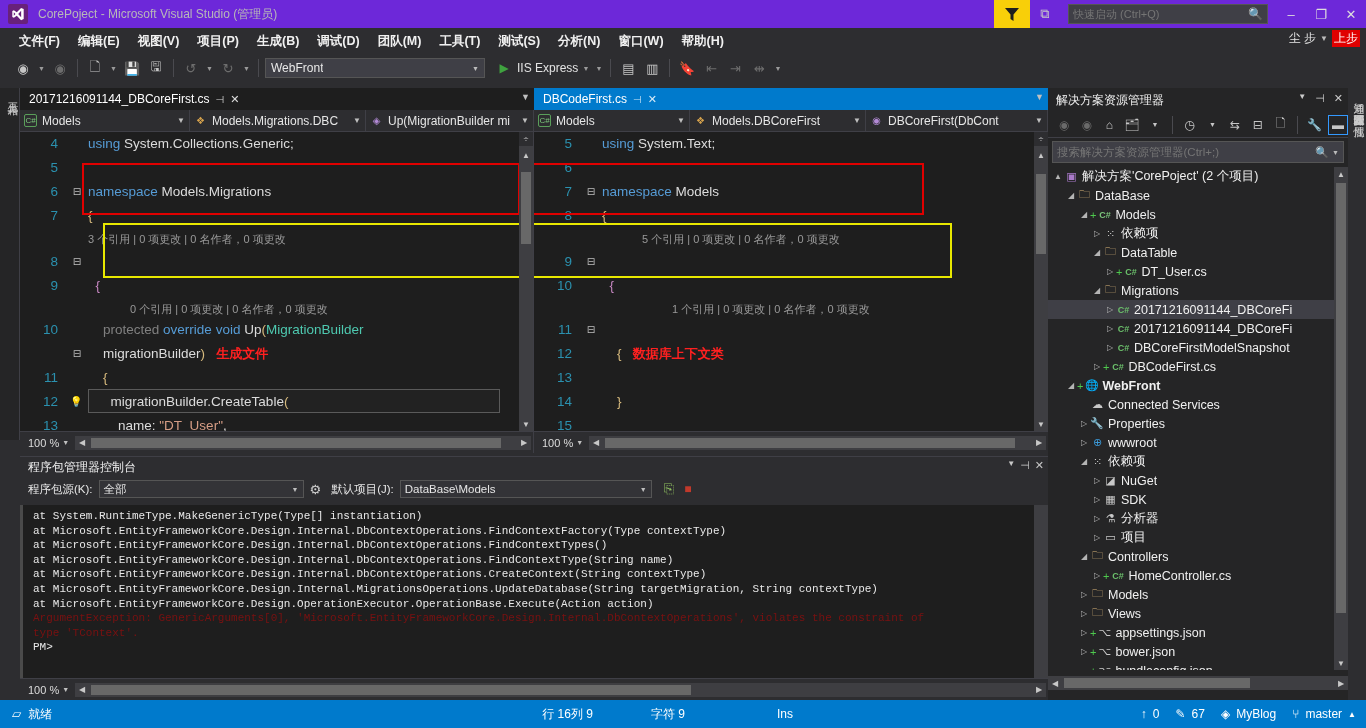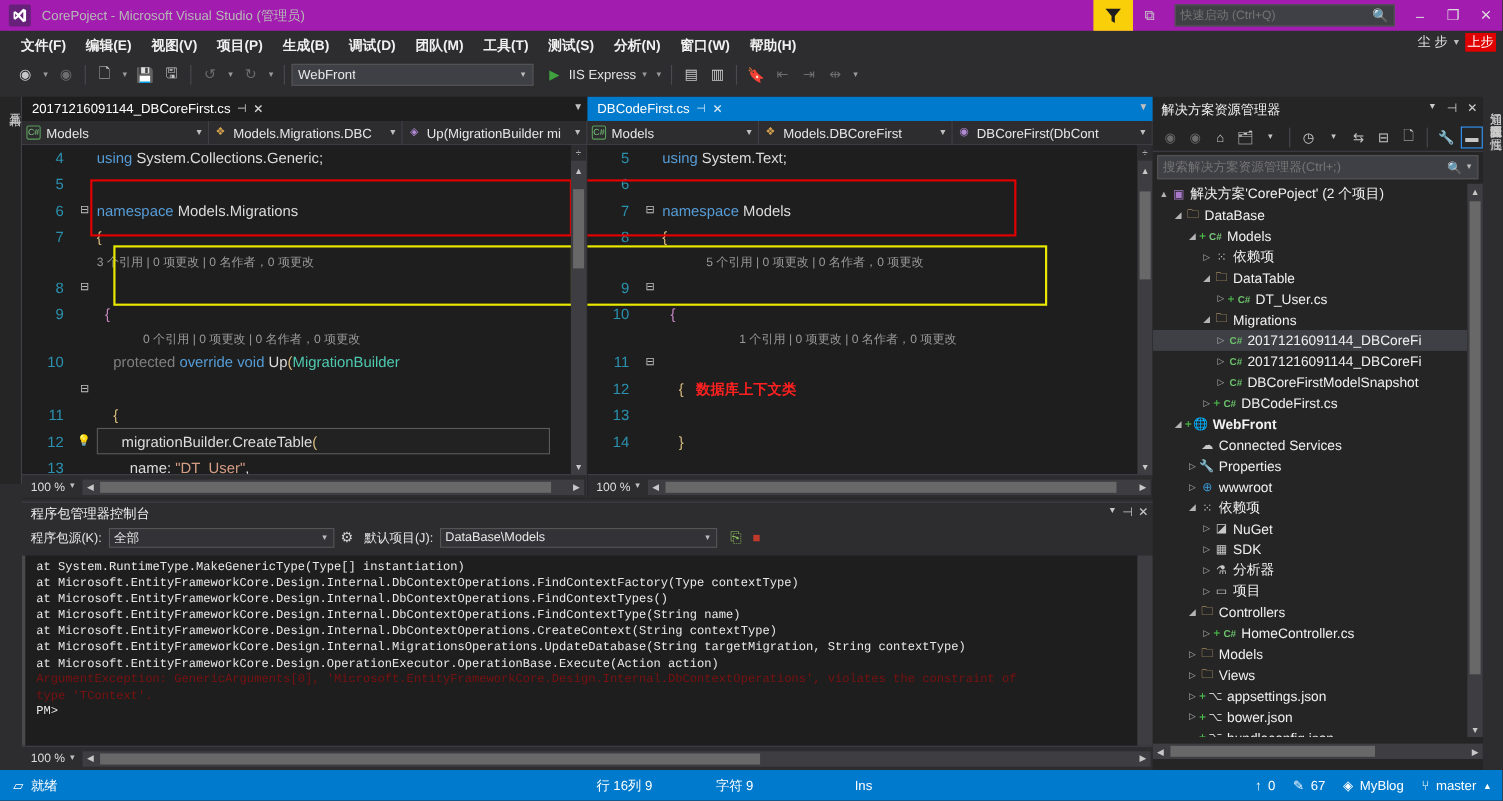--- a/index.html
+++ b/index.html
@@ -1,21 +1,21 @@
 <!DOCTYPE html>
 <html><head>
 <meta charset="utf-8">
 <style>
   * { box-sizing: border-box; margin:0; padding:0; }
   html,body{ width:1366px; height:728px; overflow:hidden; background:#2d2d30;
     font-family:"Liberation Sans","DejaVu Sans",sans-serif; color:#f1f1f1; }
   .app{ position:relative; width:1366px; height:728px; background:#2d2d30; }
 
   
-  .titlebar{ height:28px; display:flex; align-items:center; padding-left:8px; background:#a21caf; }
+  .titlebar{ height:28px; display:flex; align-items:center; padding-left:8px; background:#6d28d9; }
   .vs-logo{ width:20px;height:20px;background:#68217a;color:#fff;font-size:12px;
     display:flex;align-items:center;justify-content:center;border-radius:2px;font-weight:bold;}
   .title-text{ margin-left:10px; font-size:12px; color:#b8b8b8; }
   .tb-right{ position:absolute; right:0; top:0; height:28px; display:flex; align-items:center; }
   .feedback-btn{ width:36px;height:28px;background:#f8cf09;display:flex;align-items:center;justify-content:center;}
   .feedback-btn svg{width:16px;height:16px;}
   .pin-ico{ width:30px;height:28px;display:flex;align-items:center;justify-content:center;color:#c8c8c8;font-size:13px;}
   .quick-launch{ width:200px;height:20px;background:#3f3f46;border:1px solid #555;
     display:flex;align-items:center;padding:0 4px;margin:0 8px;}
   .quick-launch input{ flex:1;background:transparent;border:none;outline:none;color:#999;font-size:11px;
@@ -366,20 +366,21 @@
             </div>
             <div class="ln-row" style="top:186px">
               <span class="lnum">10</span>
               <span class="glyph"></span>
               <span class="ctext">    <span class="gray">protected</span> <span class="kw">override</span> <span class="kw">void</span> <span class="pln">Up</span><span class="yel">(</span><span class="typ">MigrationBuilder</span></span>
             </div>
 
             <div class="ln-row" style="top:210px">
               <span class="lnum"></span>
               <span class="glyph">⊟</span>
+              <span class="ctext">    <span class="pln">migrationBuilder</span><span class="yel">)</span>   <span class="annot-red">生成文件</span></span>
             </div>
 
             <div class="ln-row" style="top:234px">
               <span class="lnum">11</span>
               <span class="glyph"></span>
               <span class="ctext">    <span class="yel">{</span></span>
             </div>
 
             <div class="ln-row" style="top:258px">
               <span class="lnum">12</span>
@@ -474,20 +475,25 @@
               <span class="glyph"></span>
               <span class="ctext"></span>
             </div>
 
             <div class="ln-row" style="top:258px">
               <span class="lnum">14</span>
               <span class="glyph"></span>
               <span class="ctext">    <span class="yel">}</span></span>
             </div>
 
+            <div class="ln-row" style="top:282px">
+              <span class="lnum">15</span>
+              <span class="glyph"></span>
+              <span class="ctext"></span>
+            </div>
 
             <div class="hl-red" style="left:-10px; top:31px; width:400px; height:52px;"></div>
             <div class="hl-yellow" style="left:-10px; top:91px; width:428px; height:55px;"></div>
 
           </div>
 
           <div class="vscroll">
             <div class="vs-split" style="top:0">÷</div>
             <div class="vs-arrow" style="top:16px">▲</div>
             <div class="vs-thumb" style="top:42px;height:80px;"></div>

